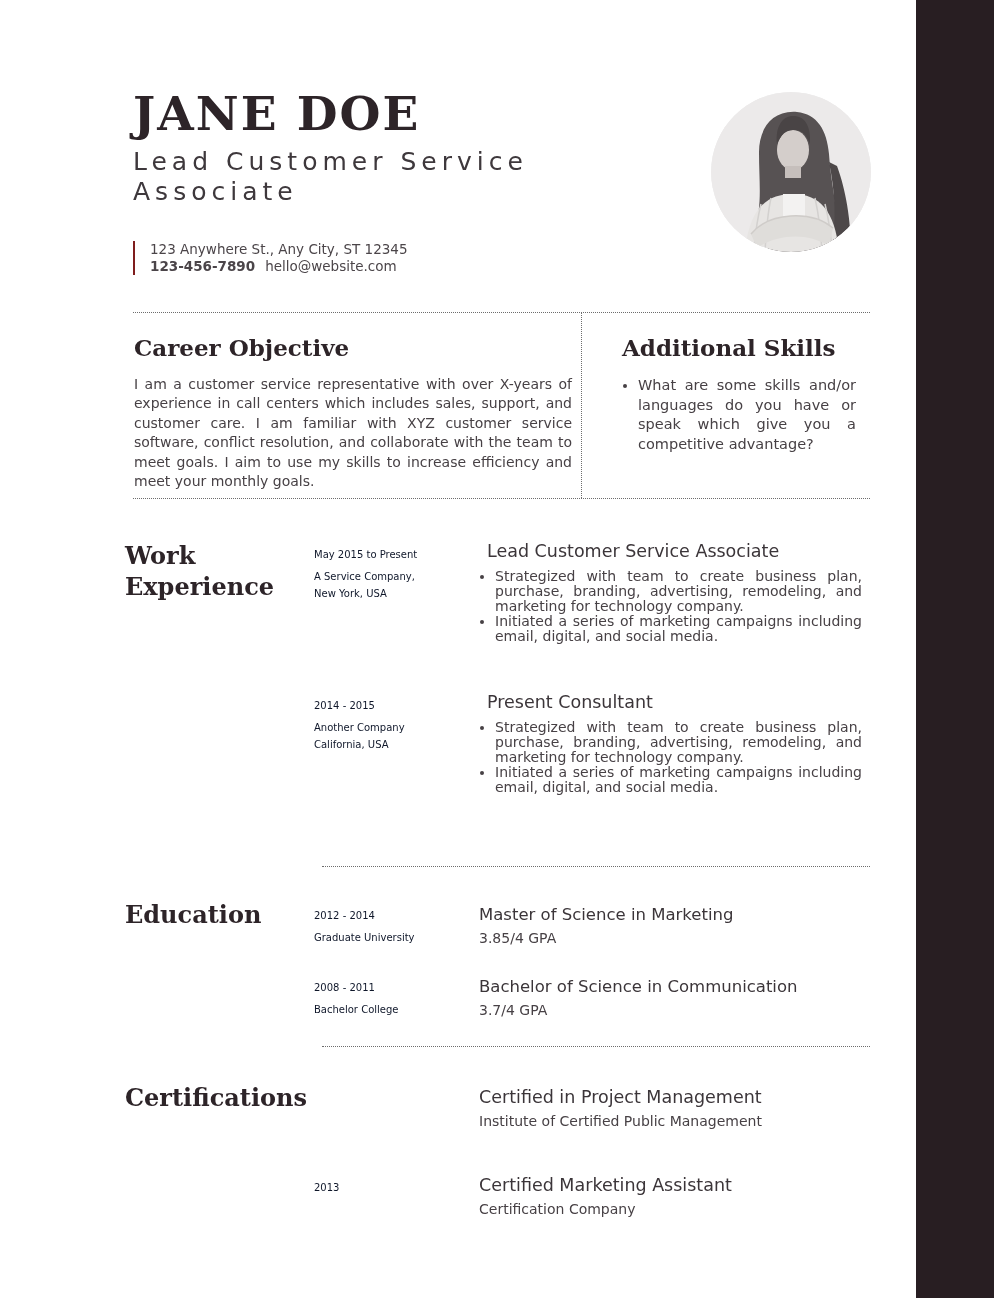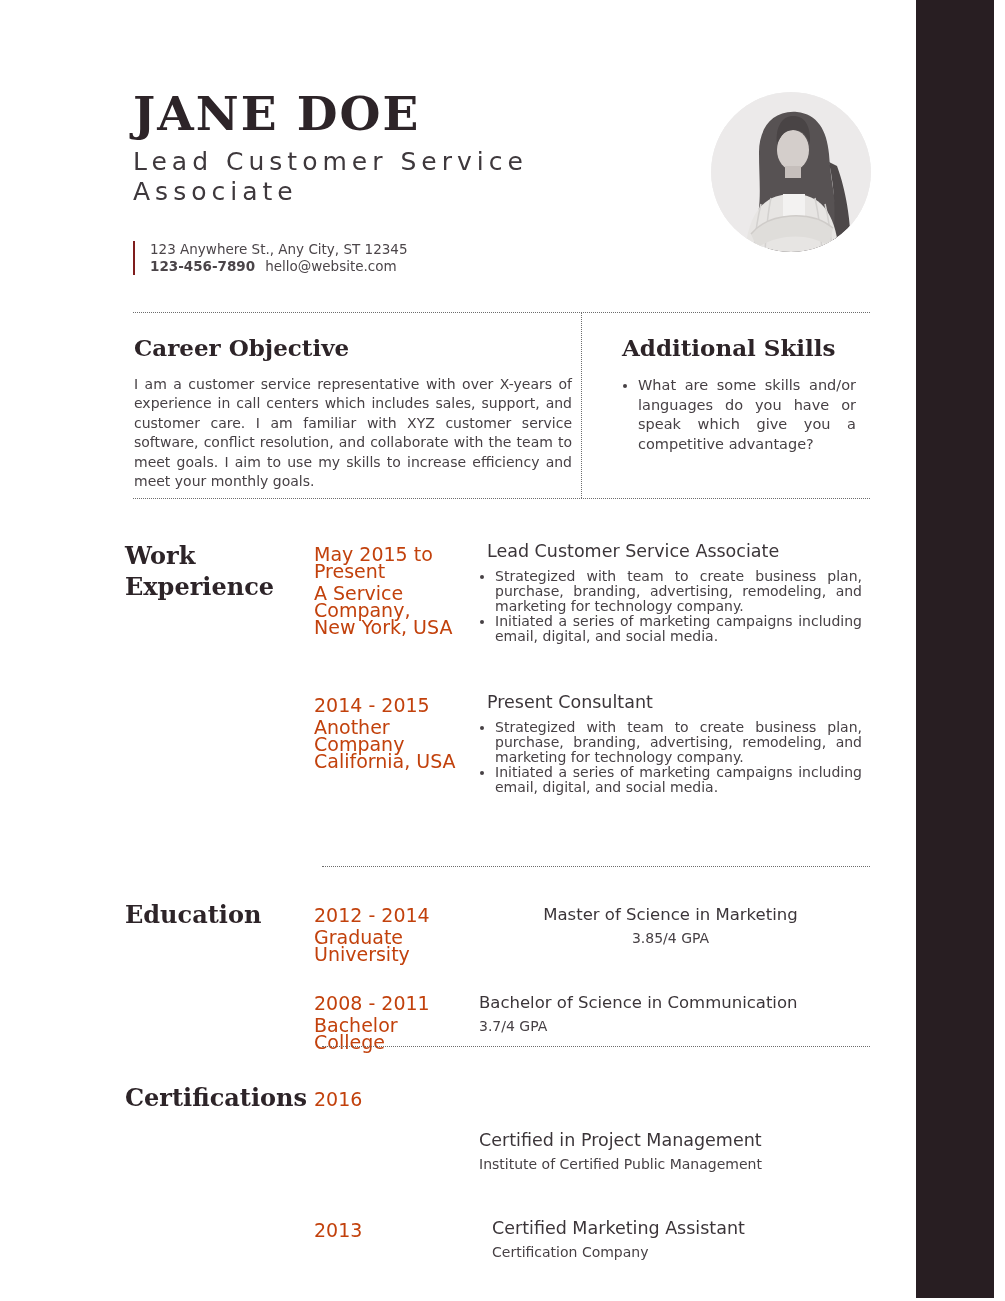--- a/index.html
+++ b/index.html
@@ -43,21 +43,21 @@
   }
   .skills-col { flex:1; padding:21px 14px 0 40px; }
   .skills-col ul { margin-top:14px; padding-left:16px; }
   .skills-col li { font-size:14.5px; line-height:19.7px; text-align:justify; color:#474145; }
 
   
   .grid-sec { position:absolute; left:125px; width:737px; display:grid;
     grid-template-columns:189px 165px 1fr; }
   .grid-sec .sec-heading { grid-column:1; font-size:24px; line-height:31px; padding-right:30px; }
   .dates-col { grid-column:2; padding-top:6px; padding-right:18px;
-    font-size:19px; line-height:17px; color:#c2410c; }
+    font-size:10px; line-height:17px; color:#0f172a; }
   .dates-col .date-range { margin-bottom:5px; }
   .detail-col { grid-column:3; }
   .entry-gap-we { margin-bottom:47px; }
   .entry-gap-edu { margin-bottom:24px; }
   .entry-gap-cert { margin-bottom:40px; }
 
   .role-title { font-size:17.5px; color:#3b3539; padding-left:8px; line-height:22px; }
   .detail-col ul { margin-top:7px; padding-left:16px; }
   .detail-col li { font-size:14px; line-height:15px; text-align:justify; color:#474145; }
 
@@ -160,50 +160,47 @@
 
   <div class="dotted-sep sep-1"></div>
 
   <div class="grid-sec" style="top:899px;">
     <div class="sec-heading">Education</div>
 
     <div class="dates-col entry-gap-edu" style="padding-top:8px;">
       <div class="date-range">2012 - 2014</div>
       <div>Graduate University</div>
     </div>
-    <div class="detail-col entry-gap-edu" style="padding-top:5px;text-align:center;">
+    <div class="detail-col entry-gap-edu" style="padding-top:5px;">
       <div class="degree-title">Master of Science in Marketing</div>
       <div class="sub-line">3.85/4 GPA</div>
     </div>
 
     <div class="dates-col" style="grid-column:2; padding-top:8px;">
       <div class="date-range">2008 - 2011</div>
       <div>Bachelor College</div>
     </div>
     <div class="detail-col" style="padding-top:5px;">
       <div class="degree-title">Bachelor of Science in Communication</div>
       <div class="sub-line">3.7/4 GPA</div>
     </div>
   </div>
 
   <div class="dotted-sep sep-2"></div>
 
   <div class="grid-sec" style="top:1082px;">
     <div class="sec-heading">Certifications</div>
 
-    <div class="dates-col entry-gap-cert" style="padding-top:9px;">
-      <div class="date-range">2016</div>
-    </div>
-    <div class="detail-col entry-gap-cert" style="padding-top:5px;margin-top:43px;">
+    <div class="detail-col entry-gap-cert" style="padding-top:5px;">
       <div class="degree-title" style="font-size:17.5px;">Certified in Project Management</div>
       <div class="sub-line">Institute of Certified Public Management</div>
     </div>
 
     <div class="dates-col" style="grid-column:2; padding-top:9px;">
       <div class="date-range">2013</div>
     </div>
-    <div class="detail-col" style="padding-top:5px;margin-left:13px;">
+    <div class="detail-col" style="padding-top:5px;">
       <div class="degree-title" style="font-size:17.5px;">Certified Marketing Assistant</div>
       <div class="sub-line">Certification Company</div>
     </div>
   </div>
 
 </div>
 
 </body></html>

